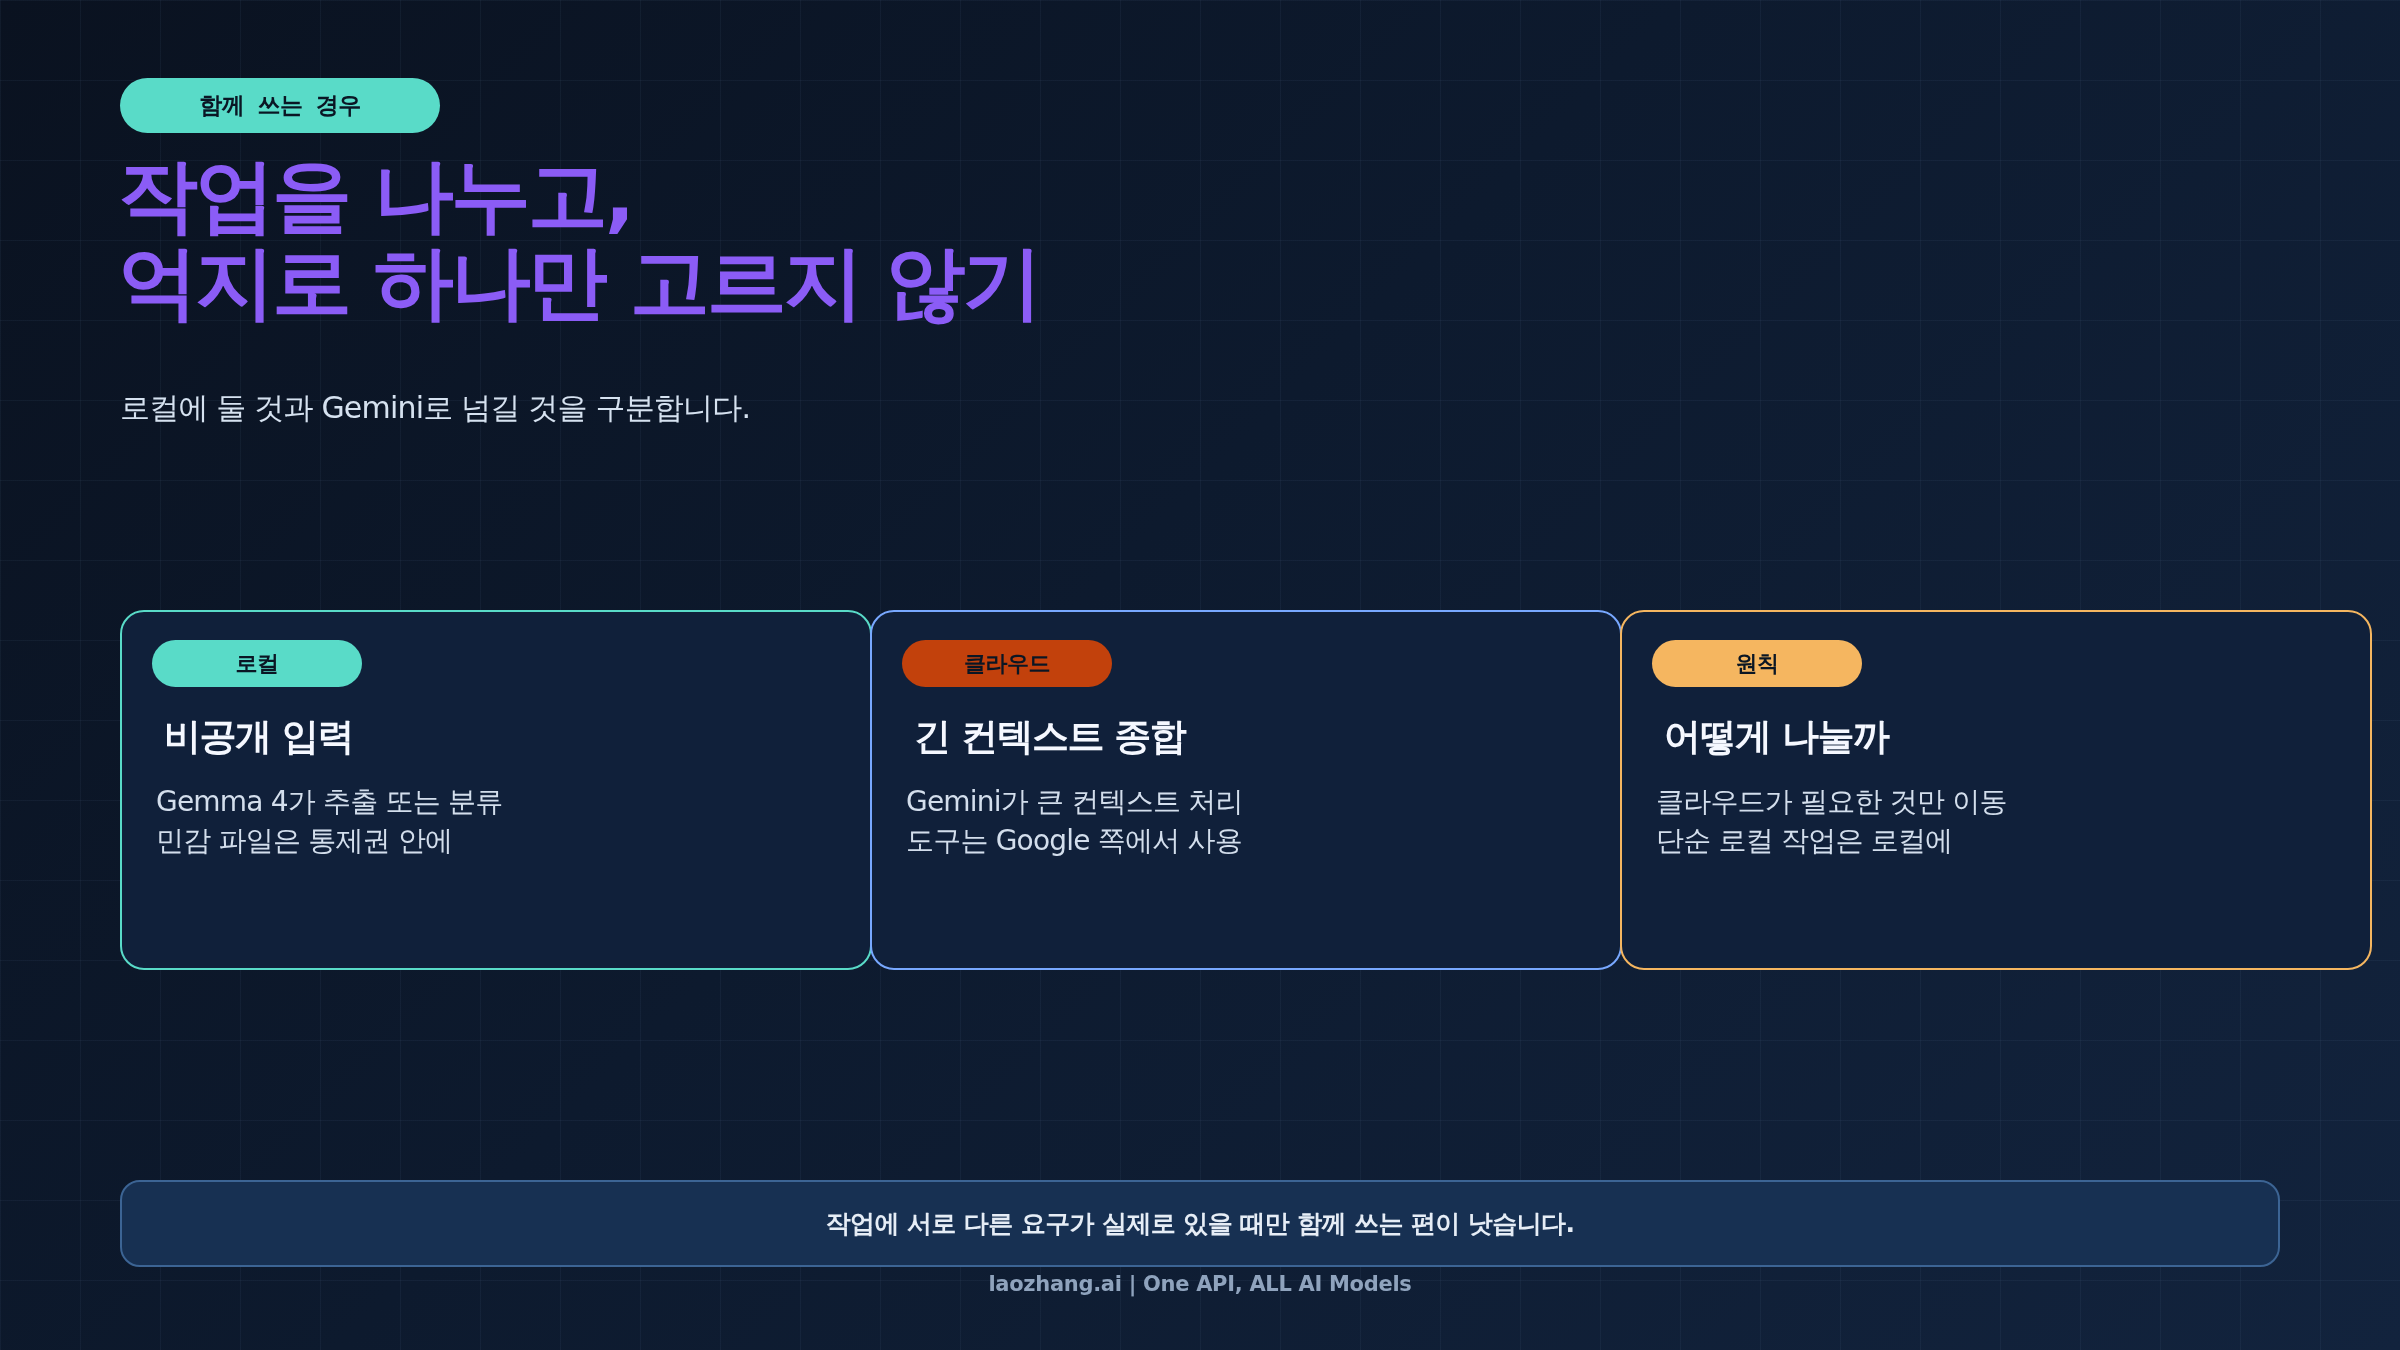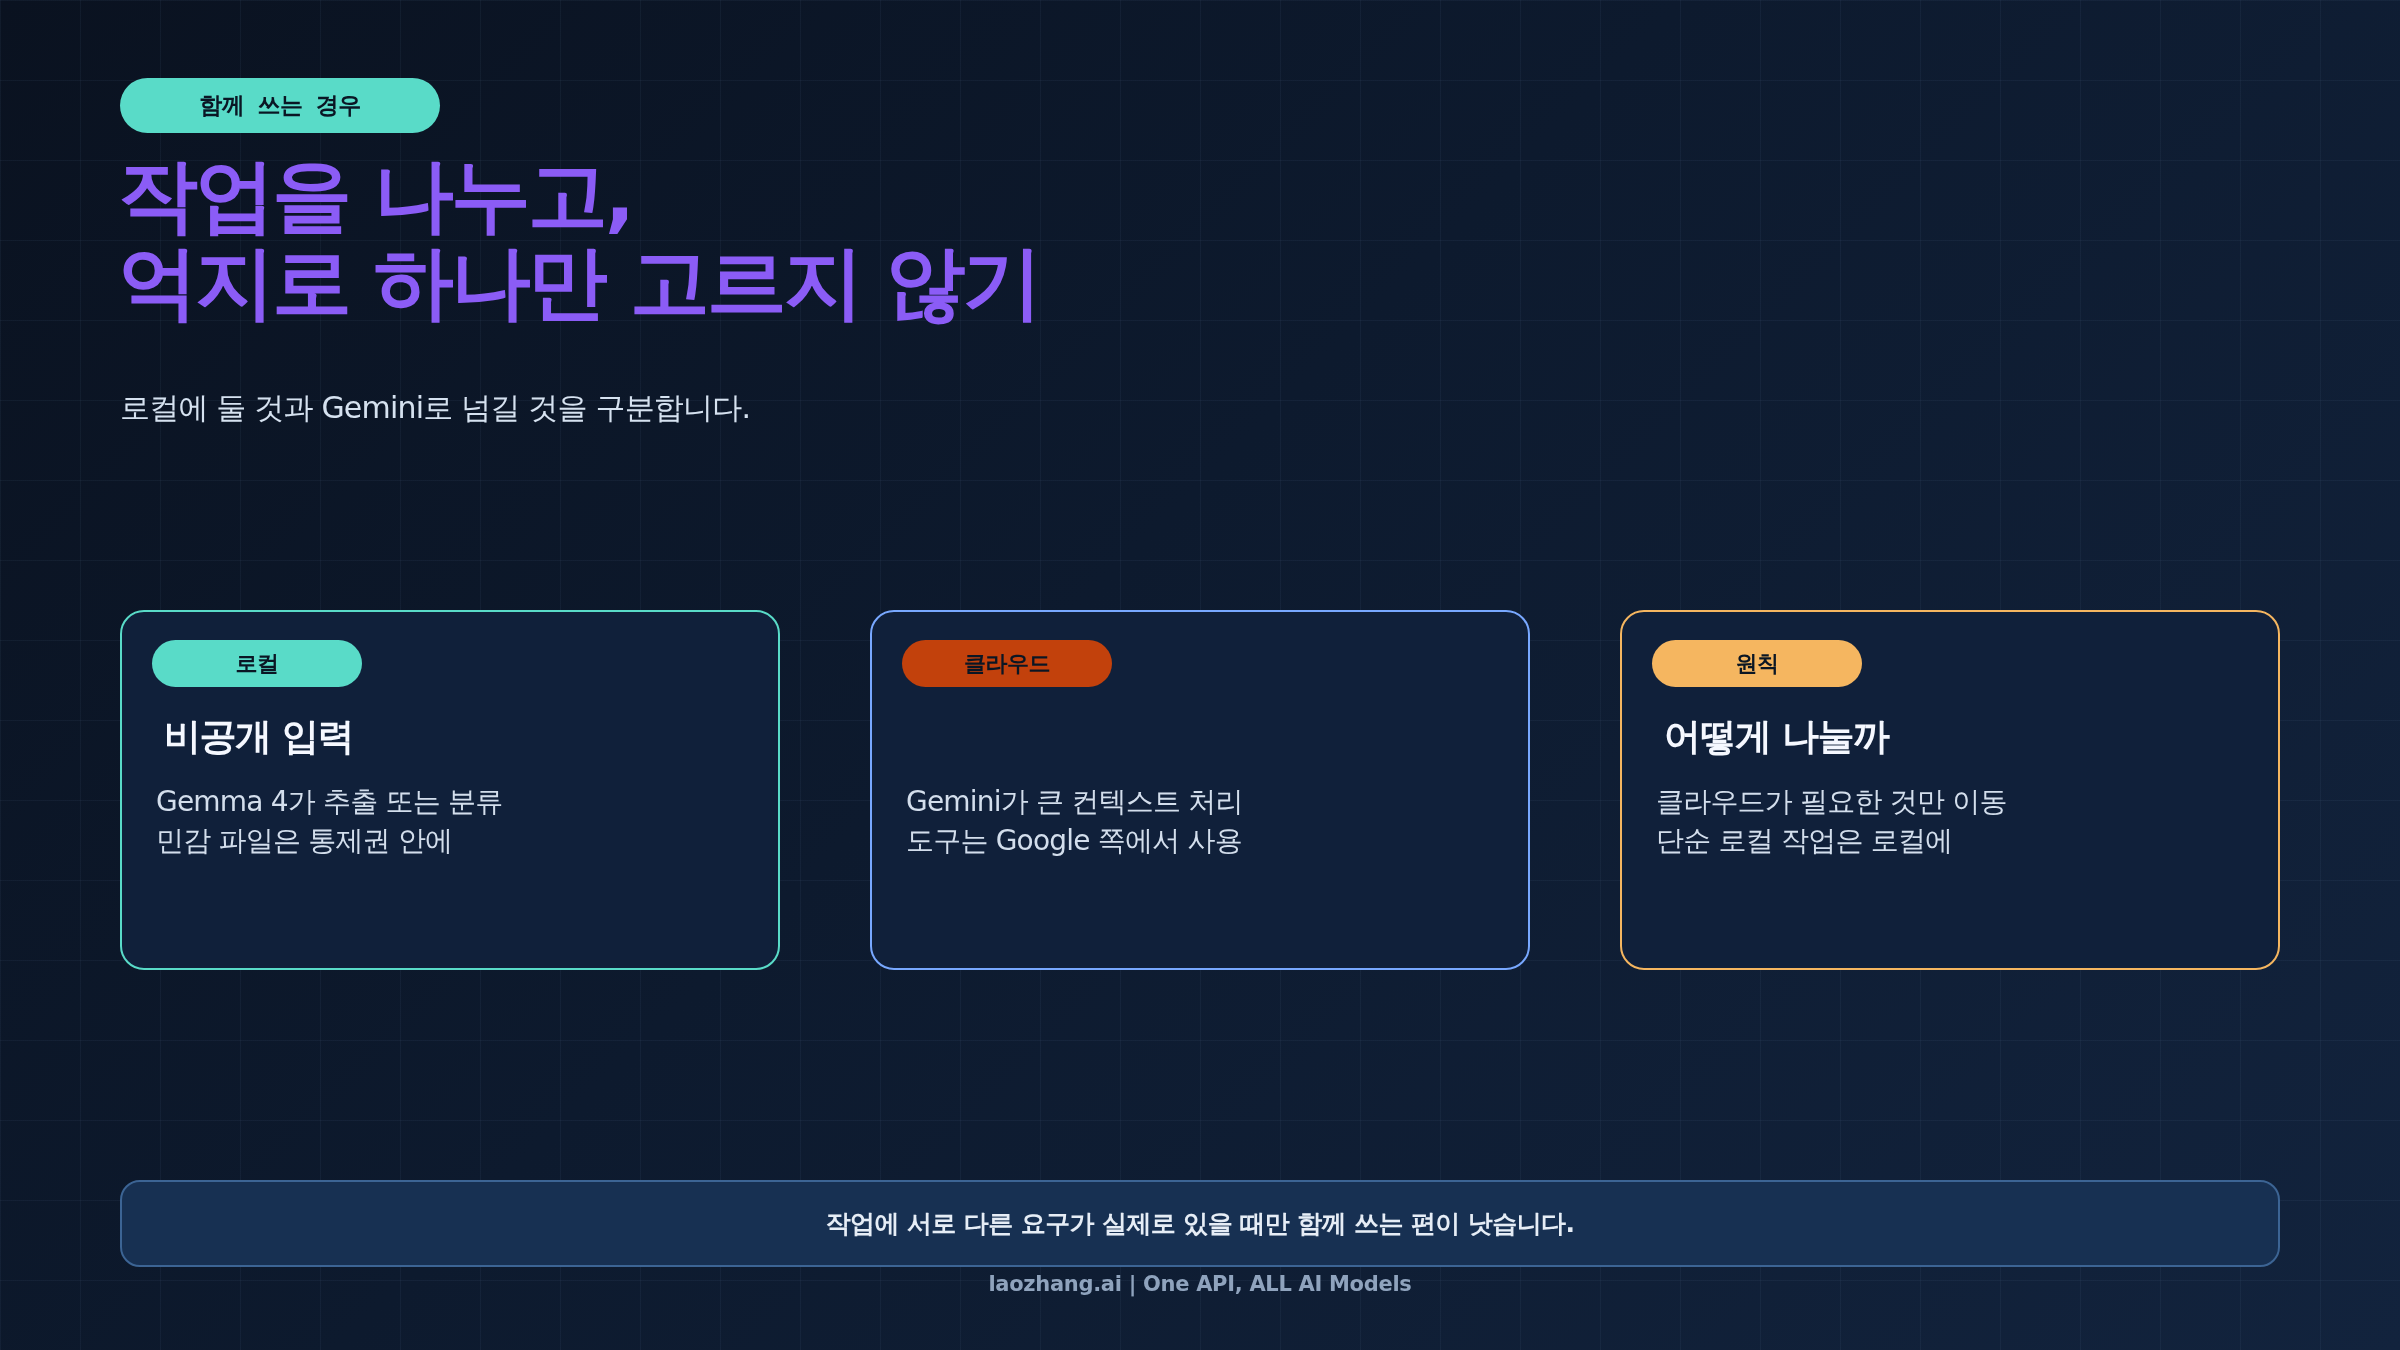--- a/index.html
+++ b/index.html
@@ -57,21 +57,21 @@
       left: 120px;
       top: 388px;
       color: #d6e2f0;
       font-size: 30px;
       letter-spacing: -0.8px;
       margin: 0;
     }
     .card {
       position: absolute;
       top: 610px;
-      width: 660px;
+      width: 752px;
       height: 360px;
       box-sizing: border-box;
       border-radius: 24px;
       border: 2px solid;
       background: #10203a;
     }
     .card .pill {
       position: absolute;
       left: 30px;
       top: 28px;
@@ -160,20 +160,21 @@
   <div class="body">
     <span>Gemma 4가 추출 또는 분류</span>
     <span>민감 파일은 통제권 안에</span>
   </div>
 </div>
 
 <div class="card" style="left:870px; border-color:#78a8ff;">
   <div class="pill" style="background:#c2410c;">
     <span>클라우드</span>
   </div>
+  <h2 class="heading">긴 컨텍스트 종합</h2>
   <div class="body">
     <span>Gemini가 큰 컨텍스트 처리</span>
     <span>도구는 Google 쪽에서 사용</span>
   </div>
 </div>
 
 <div class="card" style="left:1620px; border-color:#f5b660;">
   <div class="pill" style="background:#f5b660;">
     <span>원칙</span>
   </div>

